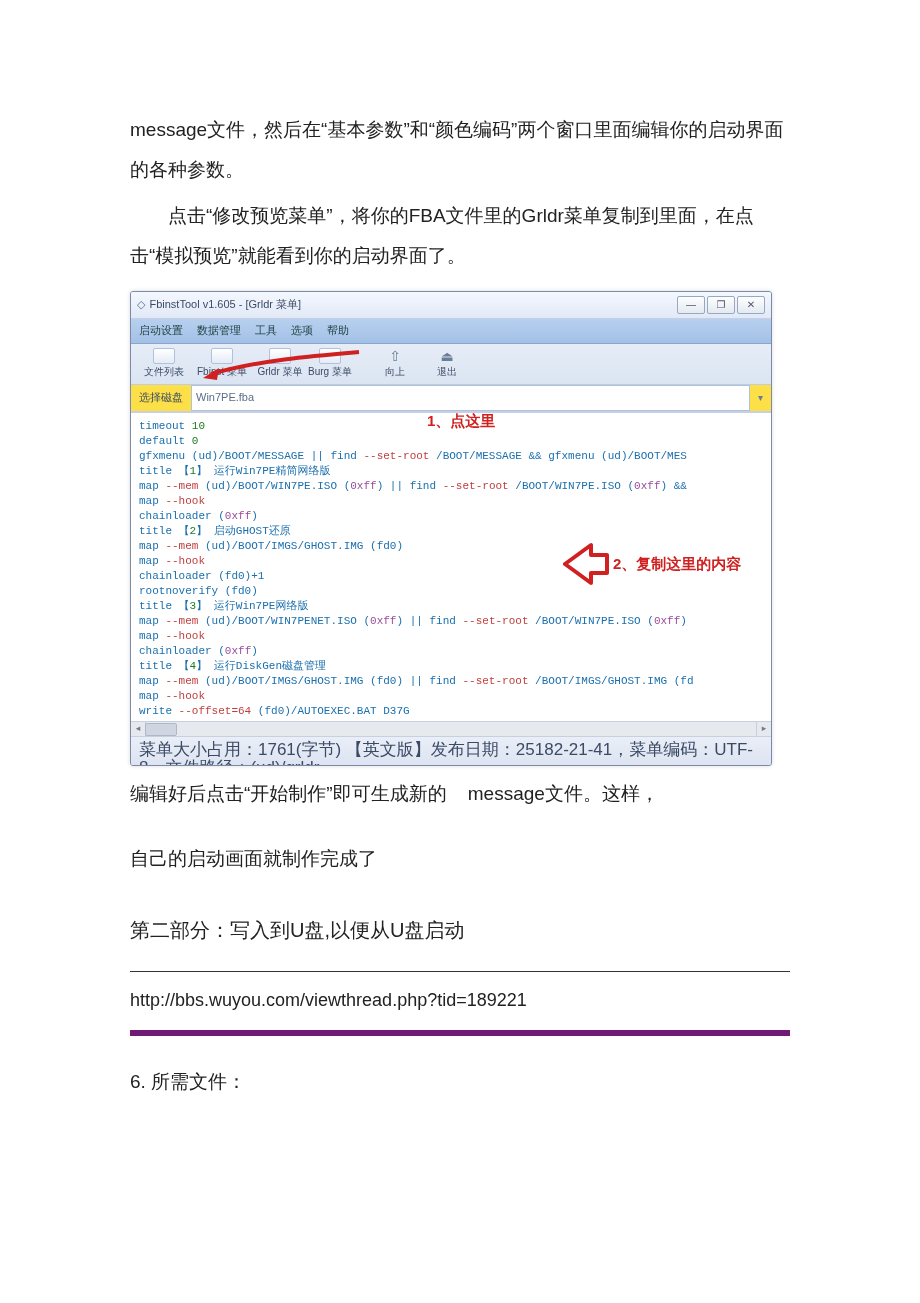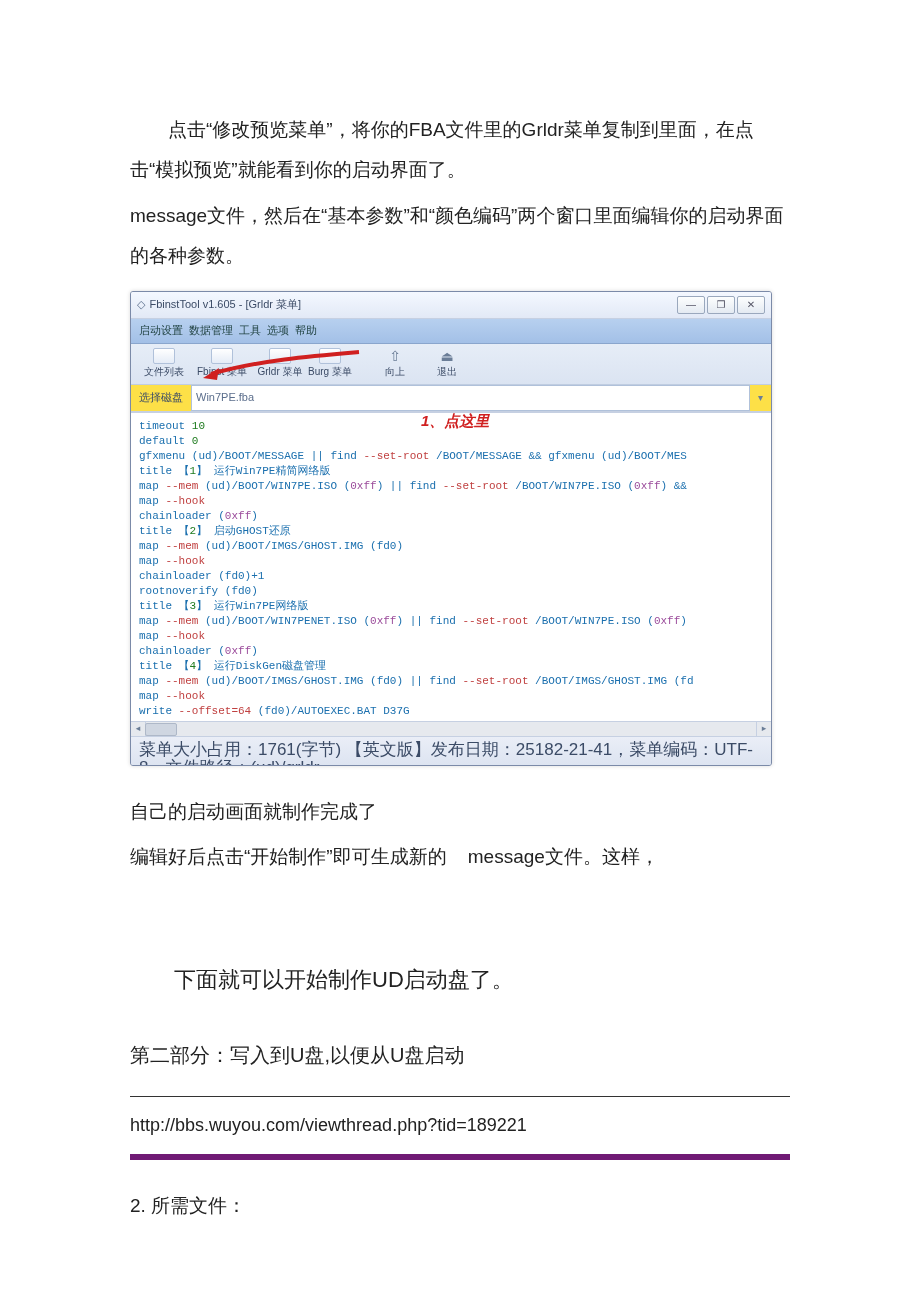--- a/index.html
+++ b/index.html
@@ -67,21 +67,21 @@
   }
 
   .menubar {
     height: 20px;
     padding: 2px 8px;
     background: linear-gradient(#b7d0ef, #a3c0e7);
     color: #244;
     font-size: 11px;
     border-bottom: 1px solid #8aa6cd;
     display:flex;
-    gap:6px;
+    gap:14px;
     align-items:center;
   }
 
   .toolbar {
     position: relative;
     height: 40px;
     background: linear-gradient(#e6edf7, #dbe4f2);
     border-bottom: 1px solid #c0cde1;
   }
   .tbitem {
@@ -151,25 +151,24 @@
     overflow: hidden;
   }
   .tb  { color: #1a6fae; } 
   .tr  { color: #c04040; } 
   .tg  { color: #1d7a1d; } 
   .tp  { color: #9a4a9a; } 
 
   .note1 {
     position: absolute;
     top: -2px;
-    left: 290px;
+    left: 296px;
     color: #d02020;
     font-weight: bold;
     font-size: 15px;
-    font-style: italic;
   }
   .note2 {
     position: absolute;
     top: 128px;
     left: 432px;
     color: #d02020;
     font-weight: bold;
     font-size: 15px;
     display:flex;
     align-items:center;
@@ -227,23 +226,23 @@
     padding: 10px 0;
     margin: 14px 0 26px 0;
     font-size: 18px;
   }
 </style>
 </head>
 <body>
 
 <div class="page">
 
+  <p class="para">message文件，然后在“基本参数”和“颜色编码”两个窗口里面编辑你的启动界面的各种参数。</p>
+
   <p class="para indent">点击“修改预览菜单”，将你的FBA文件里的Grldr菜单复制到里面，在点击“模拟预览”就能看到你的启动界面了。</p>
-
-  <p class="para">message文件，然后在“基本参数”和“颜色编码”两个窗口里面编辑你的启动界面的各种参数。</p>
 
   <div class="window">
     <div class="titlebar">
       <span class="glyph">◇</span>
       <span>FbinstTool v1.605 - [Grldr 菜单]</span>
       <div class="winbtns">
         <div class="winbtn">—</div>
         <div class="winbtn">❐</div>
         <div class="winbtn">✕</div>
       </div>
@@ -290,20 +289,26 @@
     </div>
 
     <div class="diskrow">
       <span>选择磁盘</span>
       <div class="diskinput">Win7PE.fba</div>
       <span style="color:#6a7d97;font-size:10px;">▾</span>
     </div>
 
     <div class="codearea">
       <div class="note1">1、点这里</div>
+      <div class="note2">
+        <svg class="big-arrow" viewBox="0 0 46 46">
+          <polygon points="2,23 28,4 28,14 44,14 44,32 28,32 28,42" fill="none" stroke="#d02020" stroke-width="4" stroke-linejoin="round"></polygon>
+        </svg>
+        <span>2、复制这里的内容</span>
+      </div>
 <pre><span class="tb">timeout</span><span class="tg"> 10</span>
 <span class="tb">default</span><span class="tg"> 0</span>
 <span class="tb">gfxmenu (ud)/BOOT/MESSAGE || find </span><span class="tr">--set-root</span><span class="tb"> /BOOT/MESSAGE &amp;&amp; gfxmenu (ud)/BOOT/MES</span>
 <span class="tb">title 【</span><span class="tg">1</span><span class="tb">】 运行Win7PE精简网络版</span>
 <span class="tb">map </span><span class="tr">--mem</span><span class="tb"> (ud)/BOOT/WIN7PE.ISO (</span><span class="tp">0xff</span><span class="tb">) || find </span><span class="tr">--set-root</span><span class="tb"> /BOOT/WIN7PE.ISO (</span><span class="tp">0xff</span><span class="tb">) &amp;&amp;</span>
 <span class="tb">map </span><span class="tr">--hook</span>
 <span class="tb">chainloader (</span><span class="tp">0xff</span><span class="tb">)</span>
 <span class="tb">title 【</span><span class="tg">2</span><span class="tb">】 启动GHOST还原</span>
 <span class="tb">map </span><span class="tr">--mem</span><span class="tb"> (ud)/BOOT/IMGS/GHOST.IMG (fd0)</span>
 <span class="tb">map </span><span class="tr">--hook</span>
@@ -322,29 +327,28 @@
 
     <div class="hscroll">
       <div class="arrow l">◂</div>
       <div class="thumb"></div>
       <div class="arrow r">▸</div>
     </div>
 
     <div class="statusbar">菜单大小占用：1761(字节)   【英文版】发布日期：25182-21-41，菜单编码：UTF-8，文件路径：(ud)/grldr</div>
   </div>
 
-  <p class="para" style="margin-top:26px;">自己的启动画面就制作完成了</p>
-
   <p class="para">
     <span>编辑好后点击“开始制作”即可生成新的</span>&nbsp;&nbsp;&nbsp;
     <span>message文件。这样，</span>
   </p>
 
-  <div class="section-title">下面就可以开始制作UD启动盘了。</div>
+  <p class="para" style="margin-top:26px;">自己的启动画面就制作完成了</p>
+
 
   <div class="part-title">第二部分：写入到U盘,以便从U盘启动</div>
 
 
   <div class="link-block">http://bbs.wuyou.com/viewthread.php?tid=189221</div>
 
-  <p class="para">2.   所需文件：</p>
+  <p class="para">6.   所需文件：</p>
 
 </div>
 
 </body></html>

